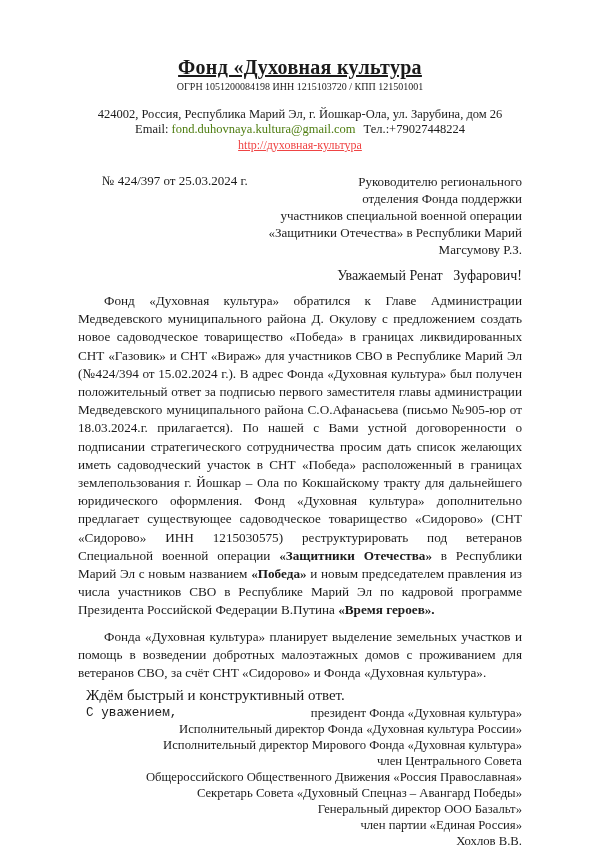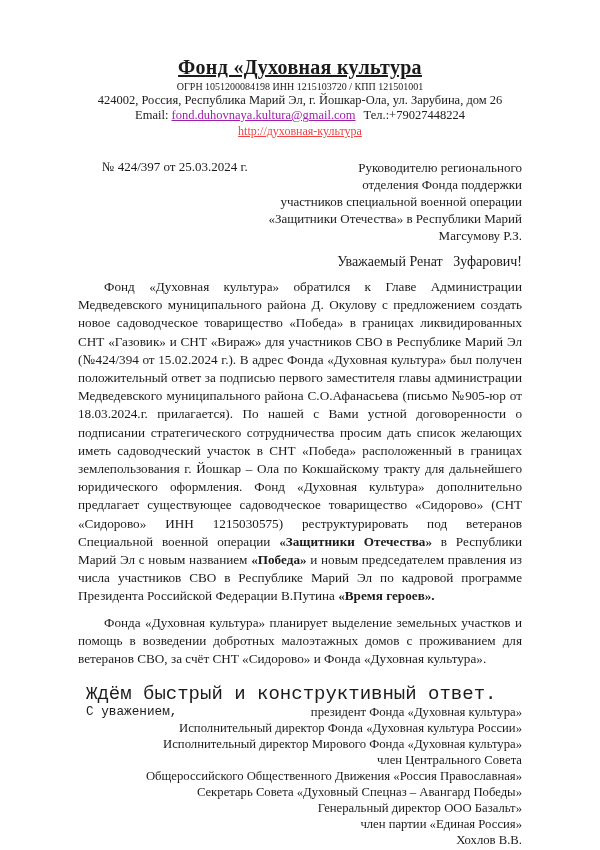--- a/index.html
+++ b/index.html
@@ -16,25 +16,24 @@
   }
   
   .letterhead { text-align: center; }
   .lh-title {
     font-size: 20px;
     font-weight: bold;
     text-decoration: underline;
     letter-spacing: 0.3px;
   }
   .lh-reg   { font-size: 10px;   margin-top: 2px; }
-  .lh-addr  { font-size: 12.5px; margin-top: 1px; }
+  .lh-addr  { font-size: 12.5px; margin-top: 15px; }
   .lh-contact { font-size: 12.5px; }
   .lh-contact .email-link {
-    color: #a21caf;
-    text-decoration: underline;
+    color: #4d7c0f;
     cursor: pointer;
   }
   .lh-contact .sep { display: inline-block; width: 8px; }
   .lh-site { font-size: 12px; margin-top: 1px; }
   .site-link { text-decoration: underline; cursor: pointer; }
   
   .ref-row {
     display: flex;
     justify-content: space-between;
     align-items: flex-start;
@@ -57,25 +56,24 @@
   
   .para {
     font-size: 13.2px;
     line-height: 18.2px;
     text-align: justify;
     text-indent: 26px;
     margin: 8px 0 0 0;
   }
   .b { font-weight: bold; }
   .closing-line {
-    font-size: 19px;
+    font-size: 15px;
     line-height: 18.2px;
     padding-left: 8px;
-    margin-top: 17px;
-    font-family: Liberation Mono, monospace;
+    margin-top: 4px;
   }
   
   .regards-row {
     display: flex;
     justify-content: space-between;
     align-items: flex-start;
     font-size: 12.7px;
     line-height: 16px;
     margin-top: 1px;
   }

